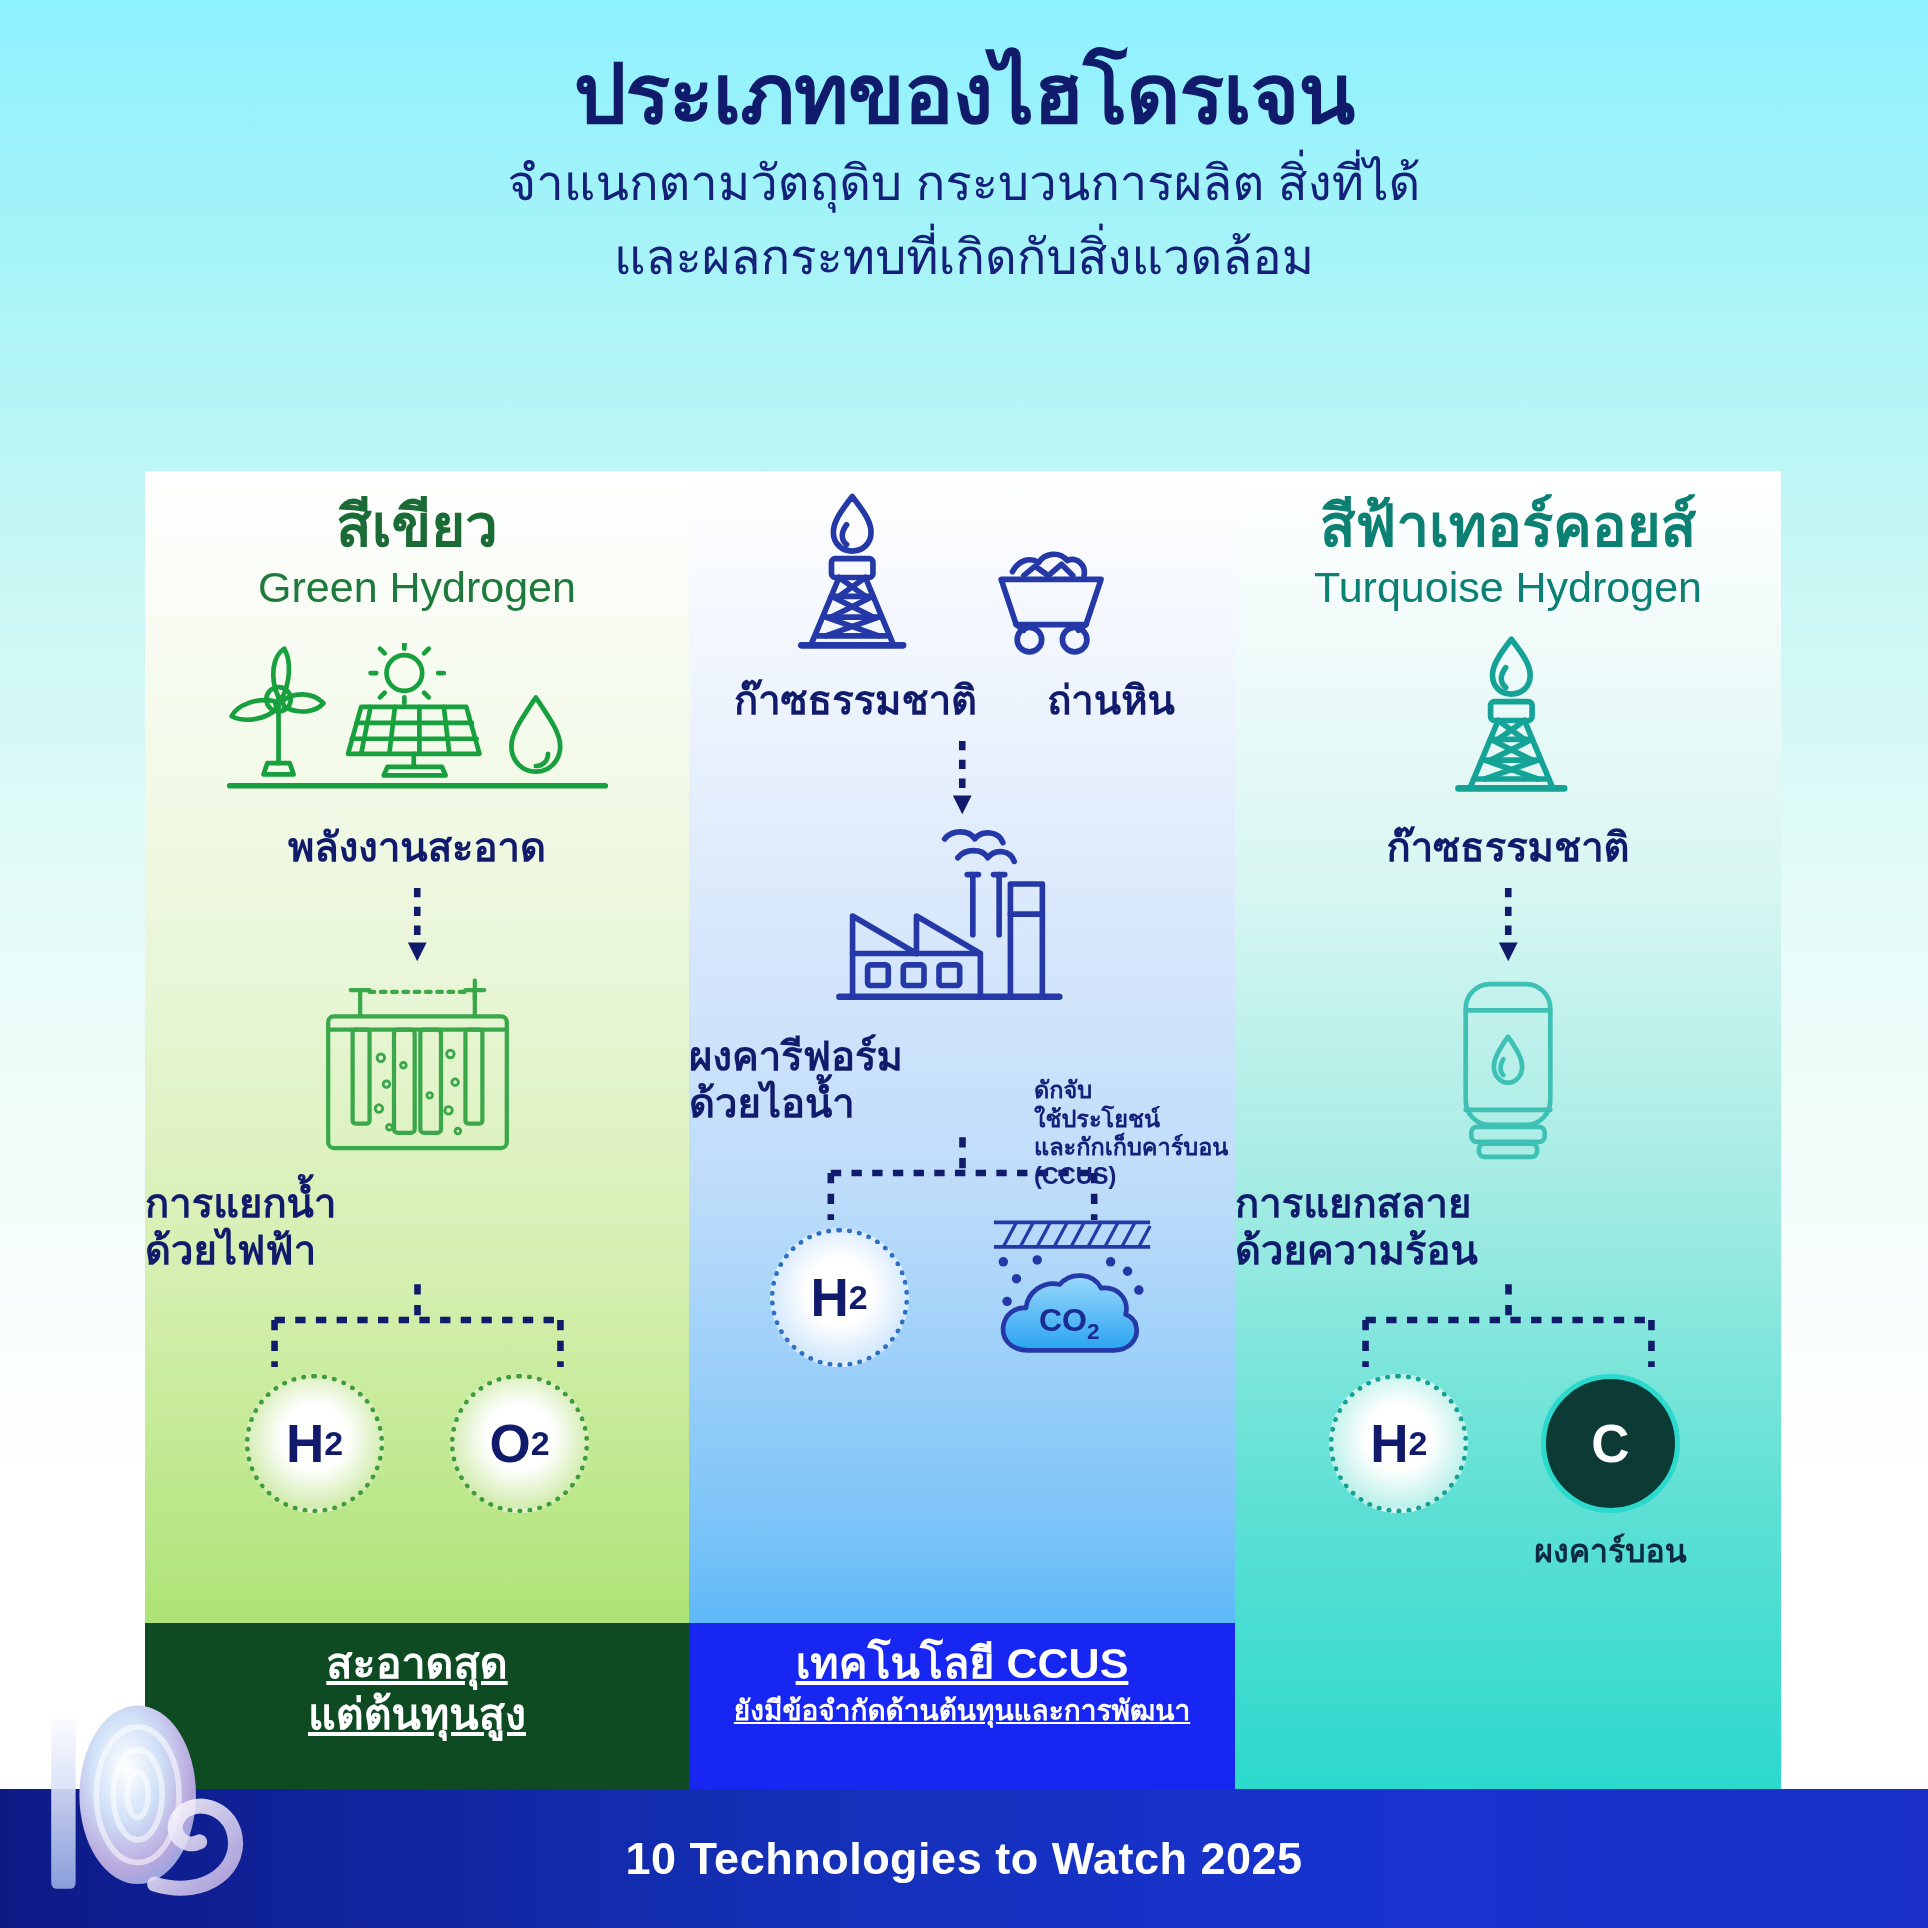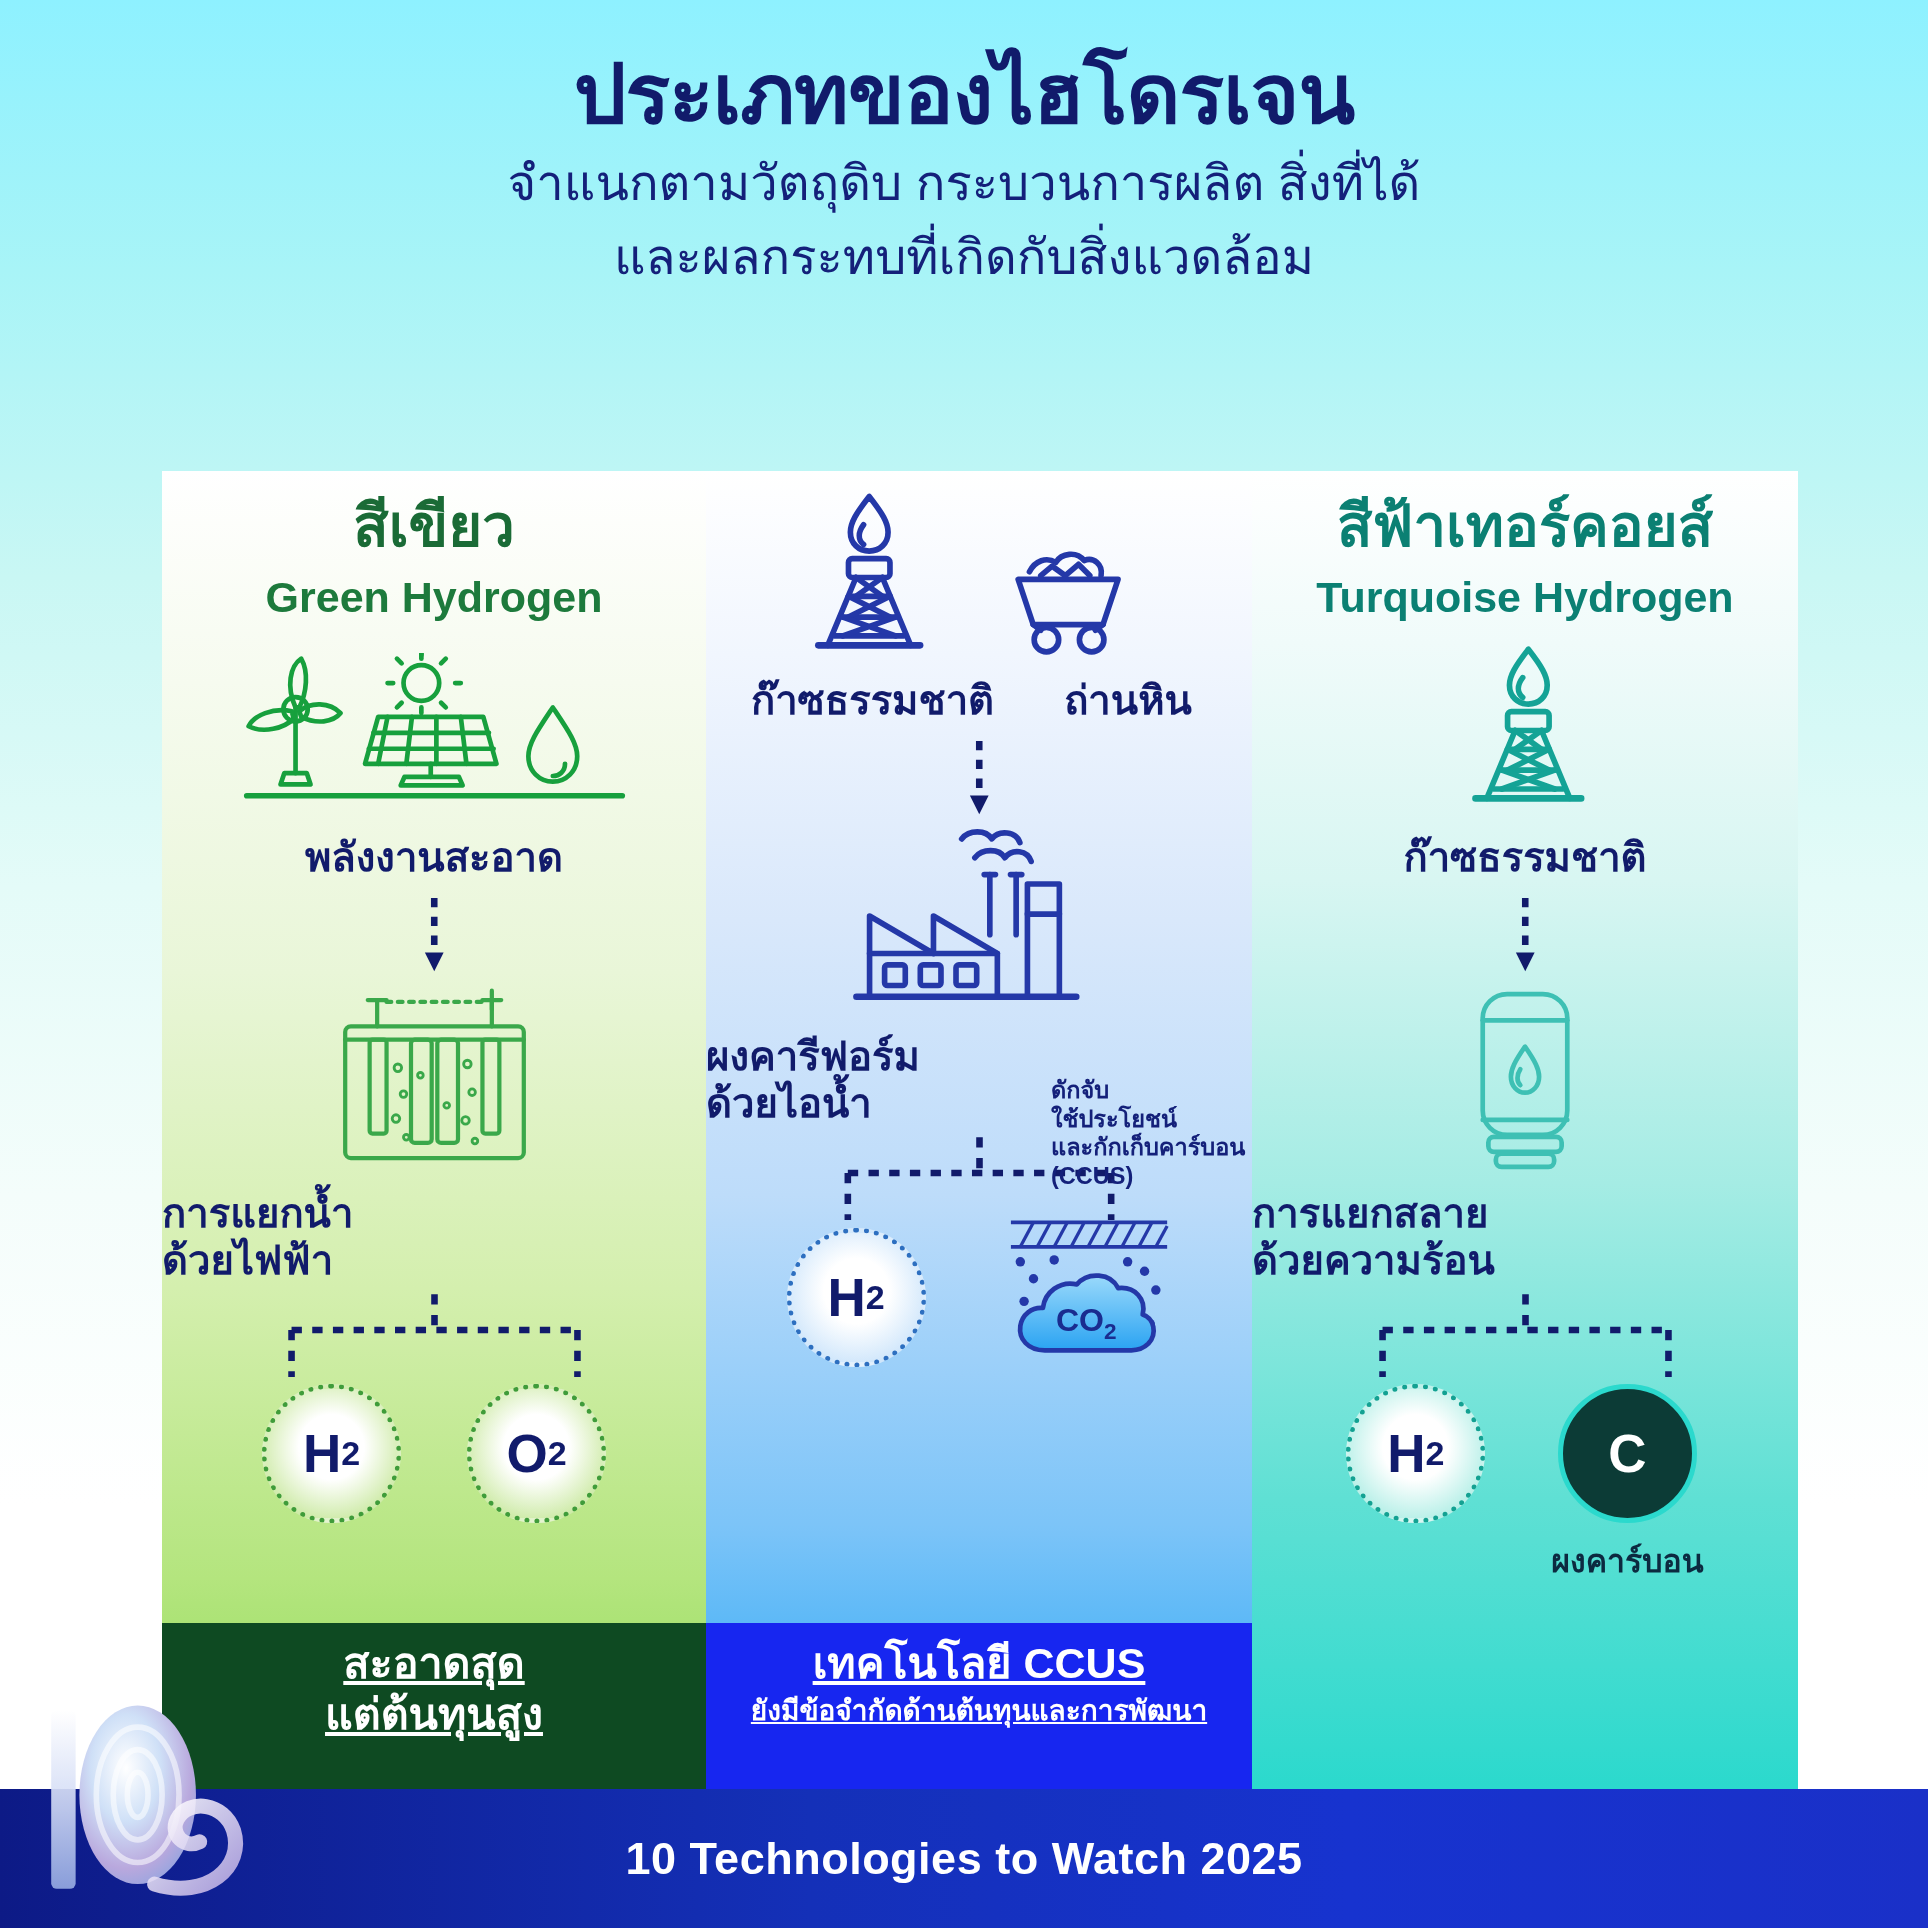--- a/index.html
+++ b/index.html
@@ -17,31 +17,31 @@
     font-size: 83px; font-weight: bold; color: #111b6b;
     letter-spacing: -0.9px; line-height: 1.12;
   }
   .subtitle {
     font-size: 49px; color: #14207a; line-height: 1.32; margin-top: 9.4px;
   }
 
   
   .columns {
     position: absolute;
-    left: 162px; top: 471px; width: 1637px; height: 1318px;
+    left: 145px; top: 471px; width: 1637px; height: 1318px;
     display: flex;
   }
   .col { position: relative; height: 100%; overflow: hidden; }
   .col-green { width: 544px; background: linear-gradient(180deg, #ffffff 0%, #f6fbef 16%, #e9f6d8 38%, #d4efae 62%, #b4e57e 84%, #8fdc59 100%); }
   .col-blue  { width: 546px; background: linear-gradient(180deg, #ffffff 0%, #f1f6fe 14%, #d9e8fb 34%, #bddcfa 55%, #7cc4f8 80%, #29a6f5 100%); }
   .col-turq  { width: 546px; background: linear-gradient(180deg, #ffffff 0%, #f0fbfa 13%, #d8f6f2 31%, #a5ece4 54%, #5fe0d4 78%, #2bd9cd 100%); }
 
   .col-head { text-align: center; padding-top: 24.5px; }
   .col-th { font-size: 58px; font-weight: bold; line-height: 1.05; }
-  .col-en { font-size: 43px; font-weight: bold; line-height: 1.2; margin-top: 16px; }
+  .col-en { font-size: 43px; font-weight: normal; line-height: 1.2; margin-top: 6px; }
   .g-dark { color: #1a6b36; }
   .g-dark2 { color: #1d7a3c; }
   .b-dark { color: #1a28c4; }
   .t-dark { color: #0b8073; }
 
   .icon-row {
     display: flex; justify-content: center; align-items: flex-end;
     gap: 32px; margin-top: 19px; height: 179px;
   }
   .src-label {

